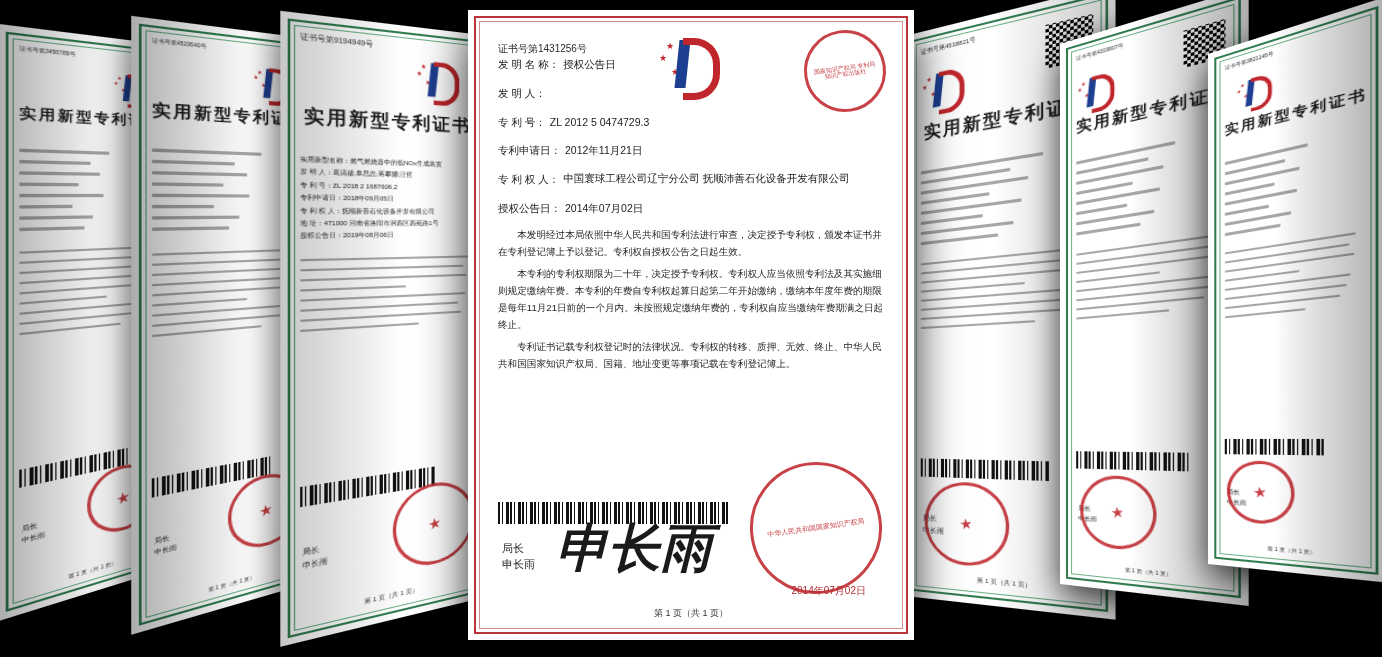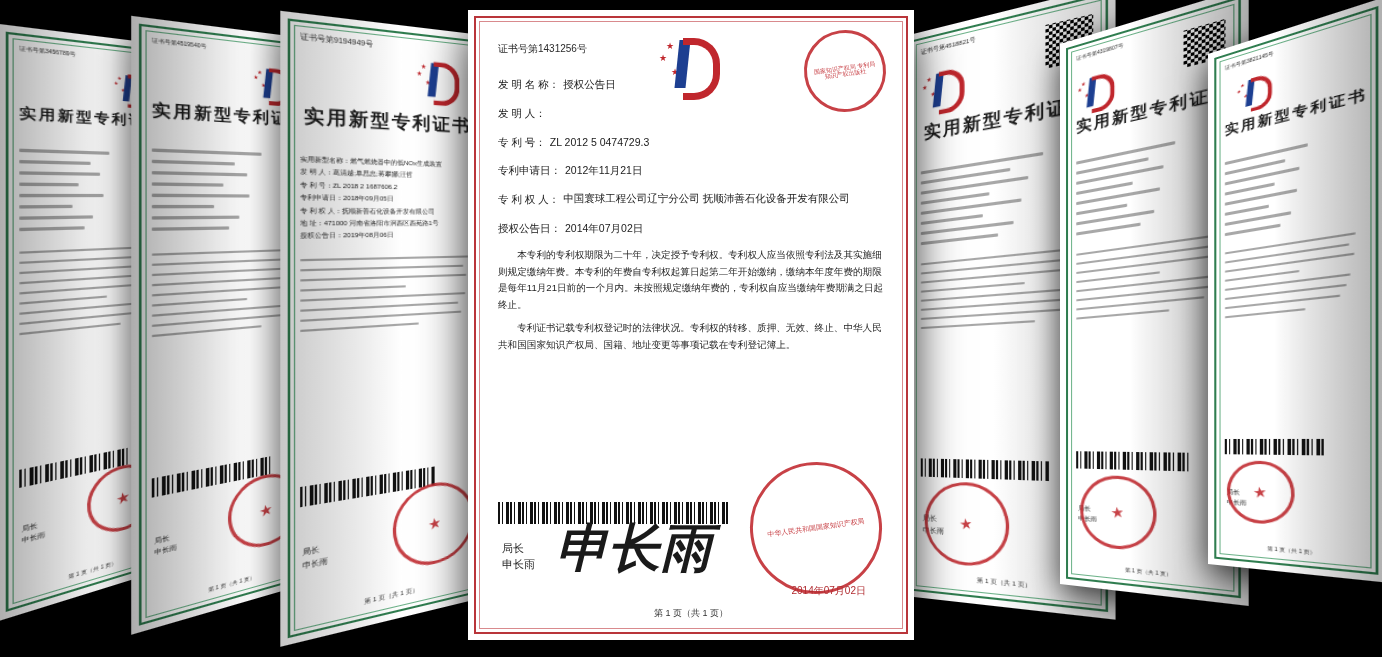--- a/index.html
+++ b/index.html
@@ -491,21 +491,21 @@
           <span class="star" style="left:14px; top:32px;">★</span>
           <div class="bar"></div>
           <div class="swoosh"></div>
         </div>
 
         <div class="seal big" style="right:-2px; top:-6px; width:68px; height:68px; font-size:6px; padding:4px;">
           <span>国家知识产权局 专利局 知识产权出版社</span>
         </div>
 
 
-        <div style="margin-top:40px; font-size:10.5px; line-height:1.6; color:#1a1a1a;">
+        <div style="margin-top:20px; font-size:10.5px; line-height:1.6; color:#1a1a1a;">
           <div style="display:flex; gap:4px; margin-bottom:12px;">
             <span style="white-space:nowrap">发 明 名 称：</span>
             <span>授权公告日</span>
           </div>
           <div style="display:flex; gap:4px; margin-bottom:12px;">
             <span style="white-space:nowrap">发 明 人：</span>
           </div>
           <div style="display:flex; gap:4px; margin-bottom:12px;">
             <span style="white-space:nowrap">专 利 号：</span>
             <span>ZL 2012 5 0474729.3</span>
@@ -518,20 +518,21 @@
             <span style="white-space:nowrap">专 利 权 人：</span>
             <span style="white-space:normal; line-height:1.5;">中国寰球工程公司辽宁分公司  抚顺沛善石化设备开发有限公司</span>
           </div>
           <div style="display:flex; gap:4px; margin-bottom:4px;">
             <span style="white-space:nowrap">授权公告日：</span>
             <span>2014年07月02日</span>
           </div>
         </div>
 
         <div style="margin-top:10px; font-size:9.6px; color:#1a1a1a;">
+          <p class="para" style="margin:6px 0">本发明经过本局依照中华人民共和国专利法进行审查，决定授予专利权，颁发本证书并在专利登记簿上予以登记。专利权自授权公告之日起生效。</p>
           <p class="para" style="margin:6px 0">本专利的专利权期限为二十年，决定授予专利权。专利权人应当依照专利法及其实施细则规定缴纳年费。本专利的年费自专利权起算日起第二年开始缴纳，缴纳本年度年费的期限是每年11月21日前的一个月内。未按照规定缴纳年费的，专利权自应当缴纳年费期满之日起终止。</p>
           <p class="para" style="margin:6px 0">专利证书记载专利权登记时的法律状况。专利权的转移、质押、无效、终止、中华人民共和国国家知识产权局、国籍、地址变更等事项记载在专利登记簿上。</p>
         </div>
 
         <div class="barcode" style="position:absolute; left:0; bottom:96px; width:230px; height:22px;"></div>
 
         <div class="sig-label" style="position:absolute; left:4px; bottom:64px; font-size:11px;">局长</div>
         <div class="sig-label" style="position:absolute; left:4px; bottom:48px; font-size:11px;">申长雨</div>
         <div class="signature" style="position:absolute; left:58px; bottom:36px; font-size:52px;">申长雨</div>
 

